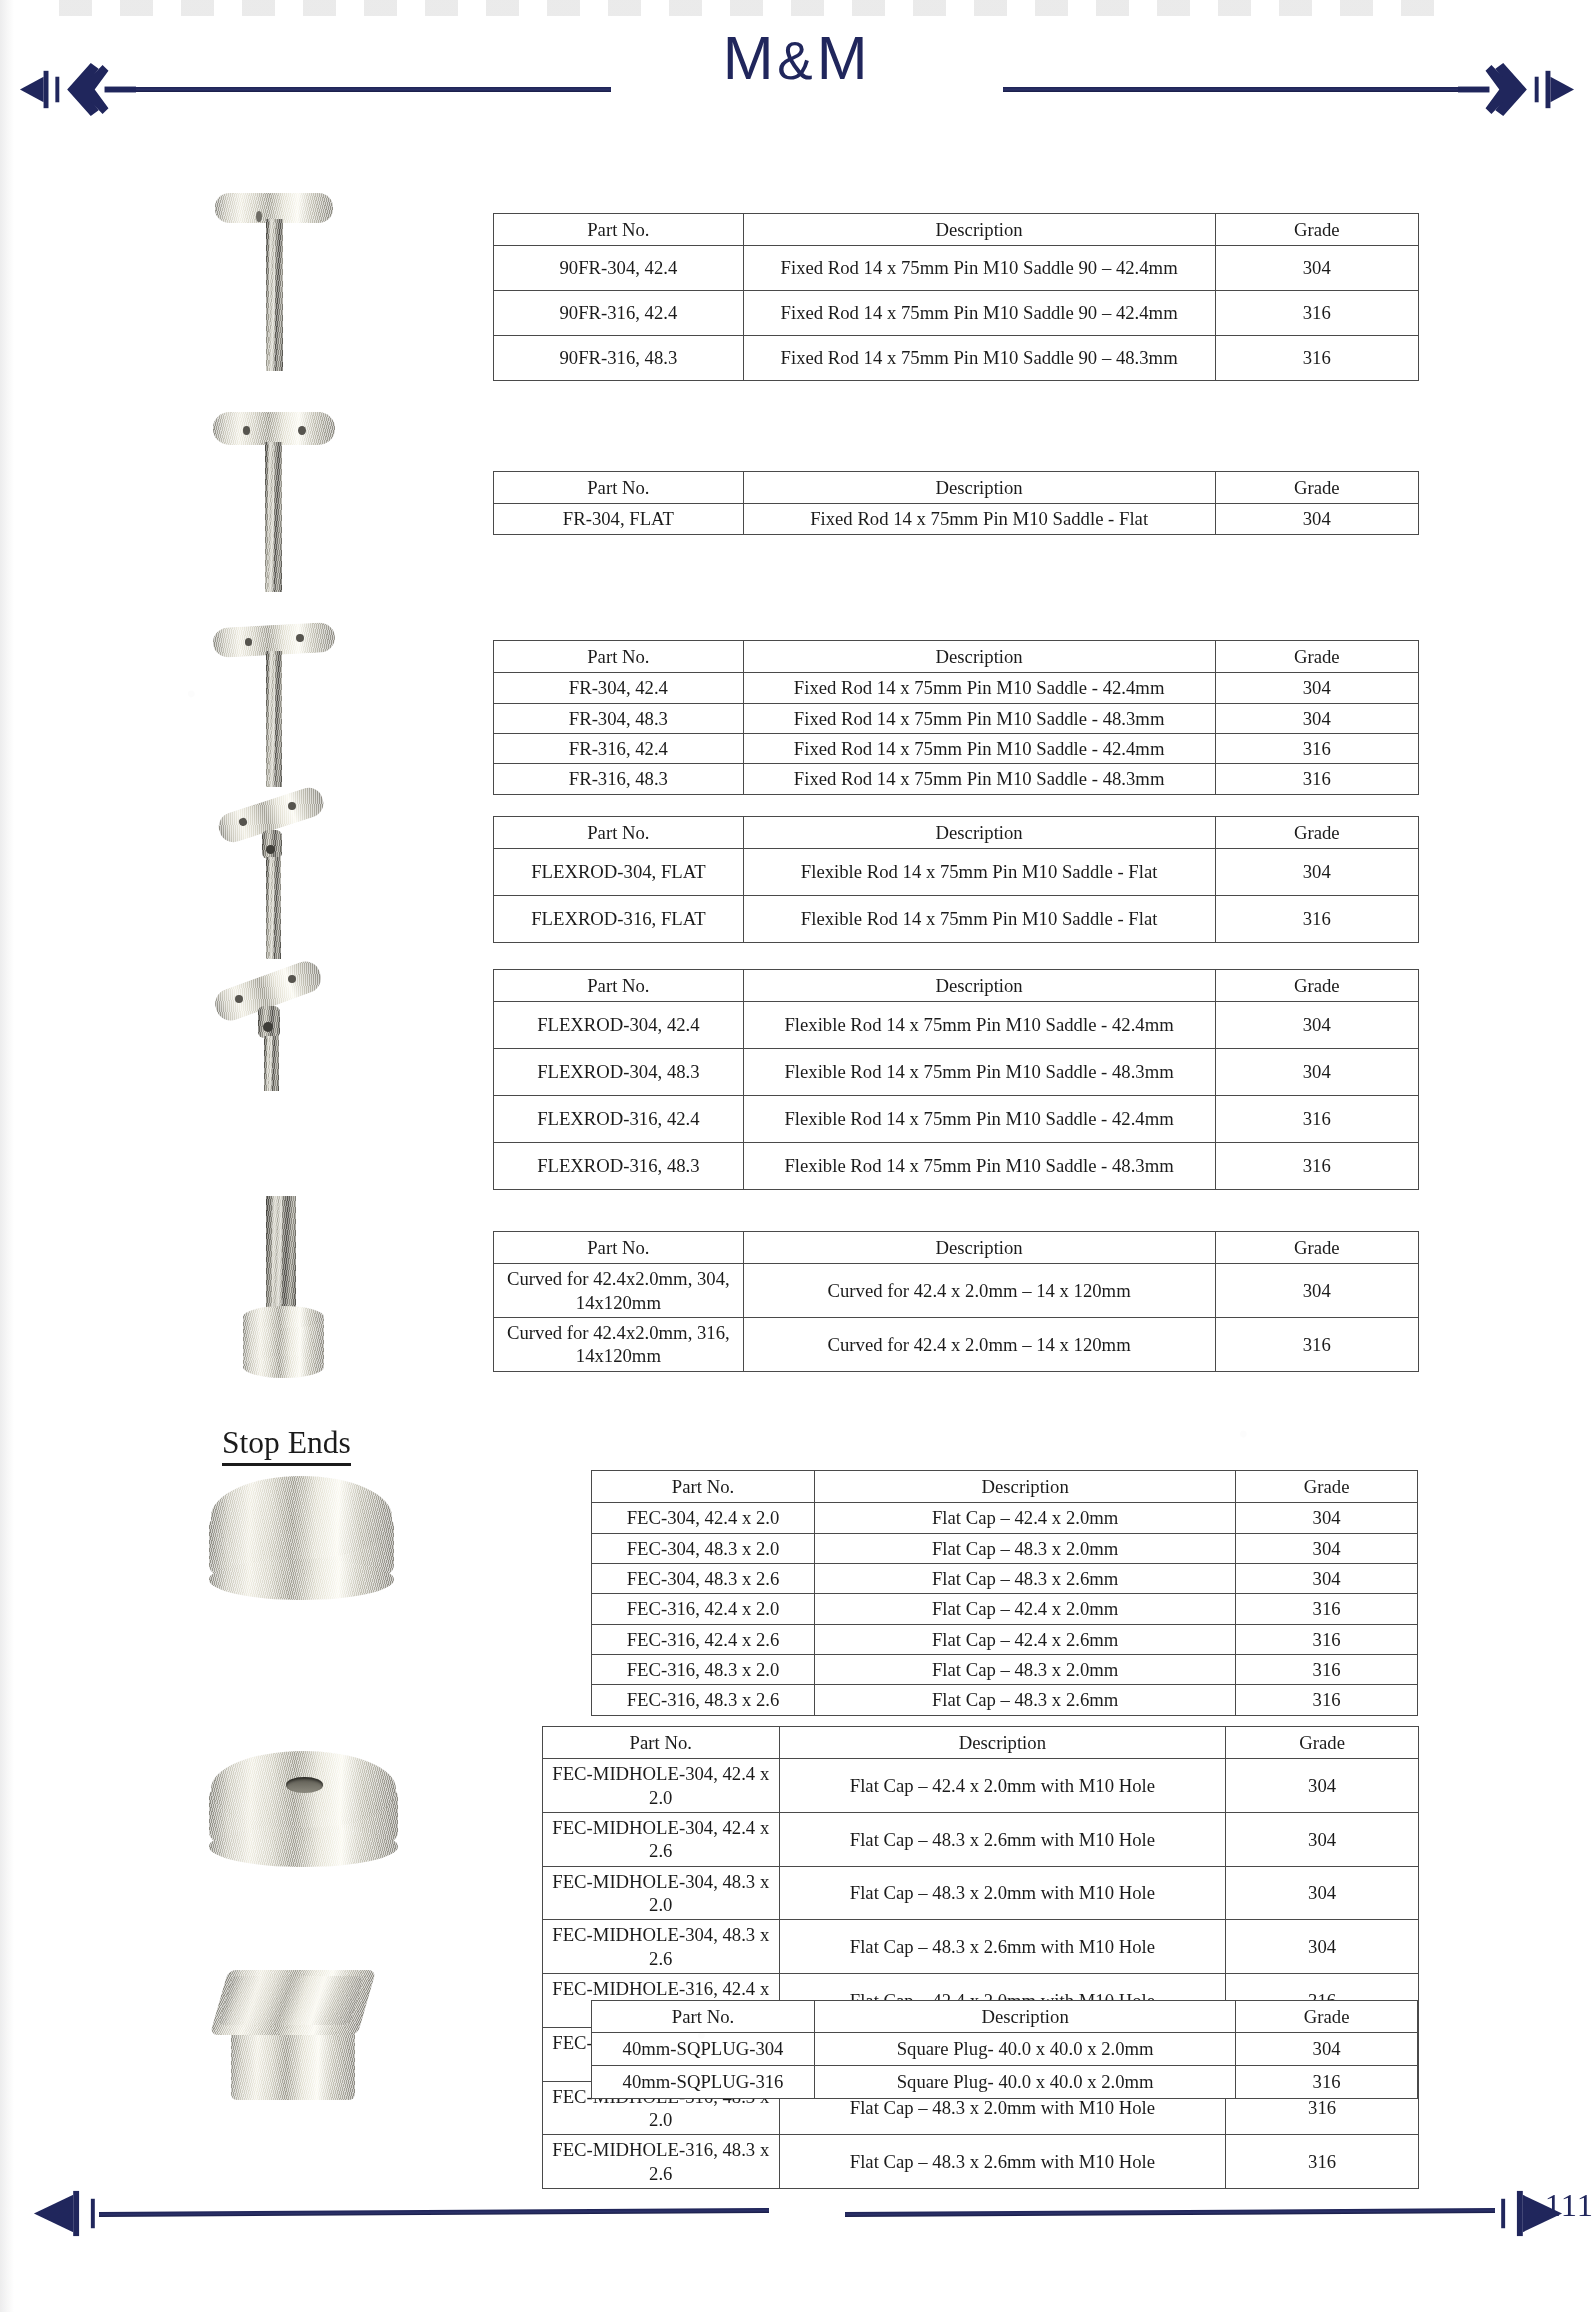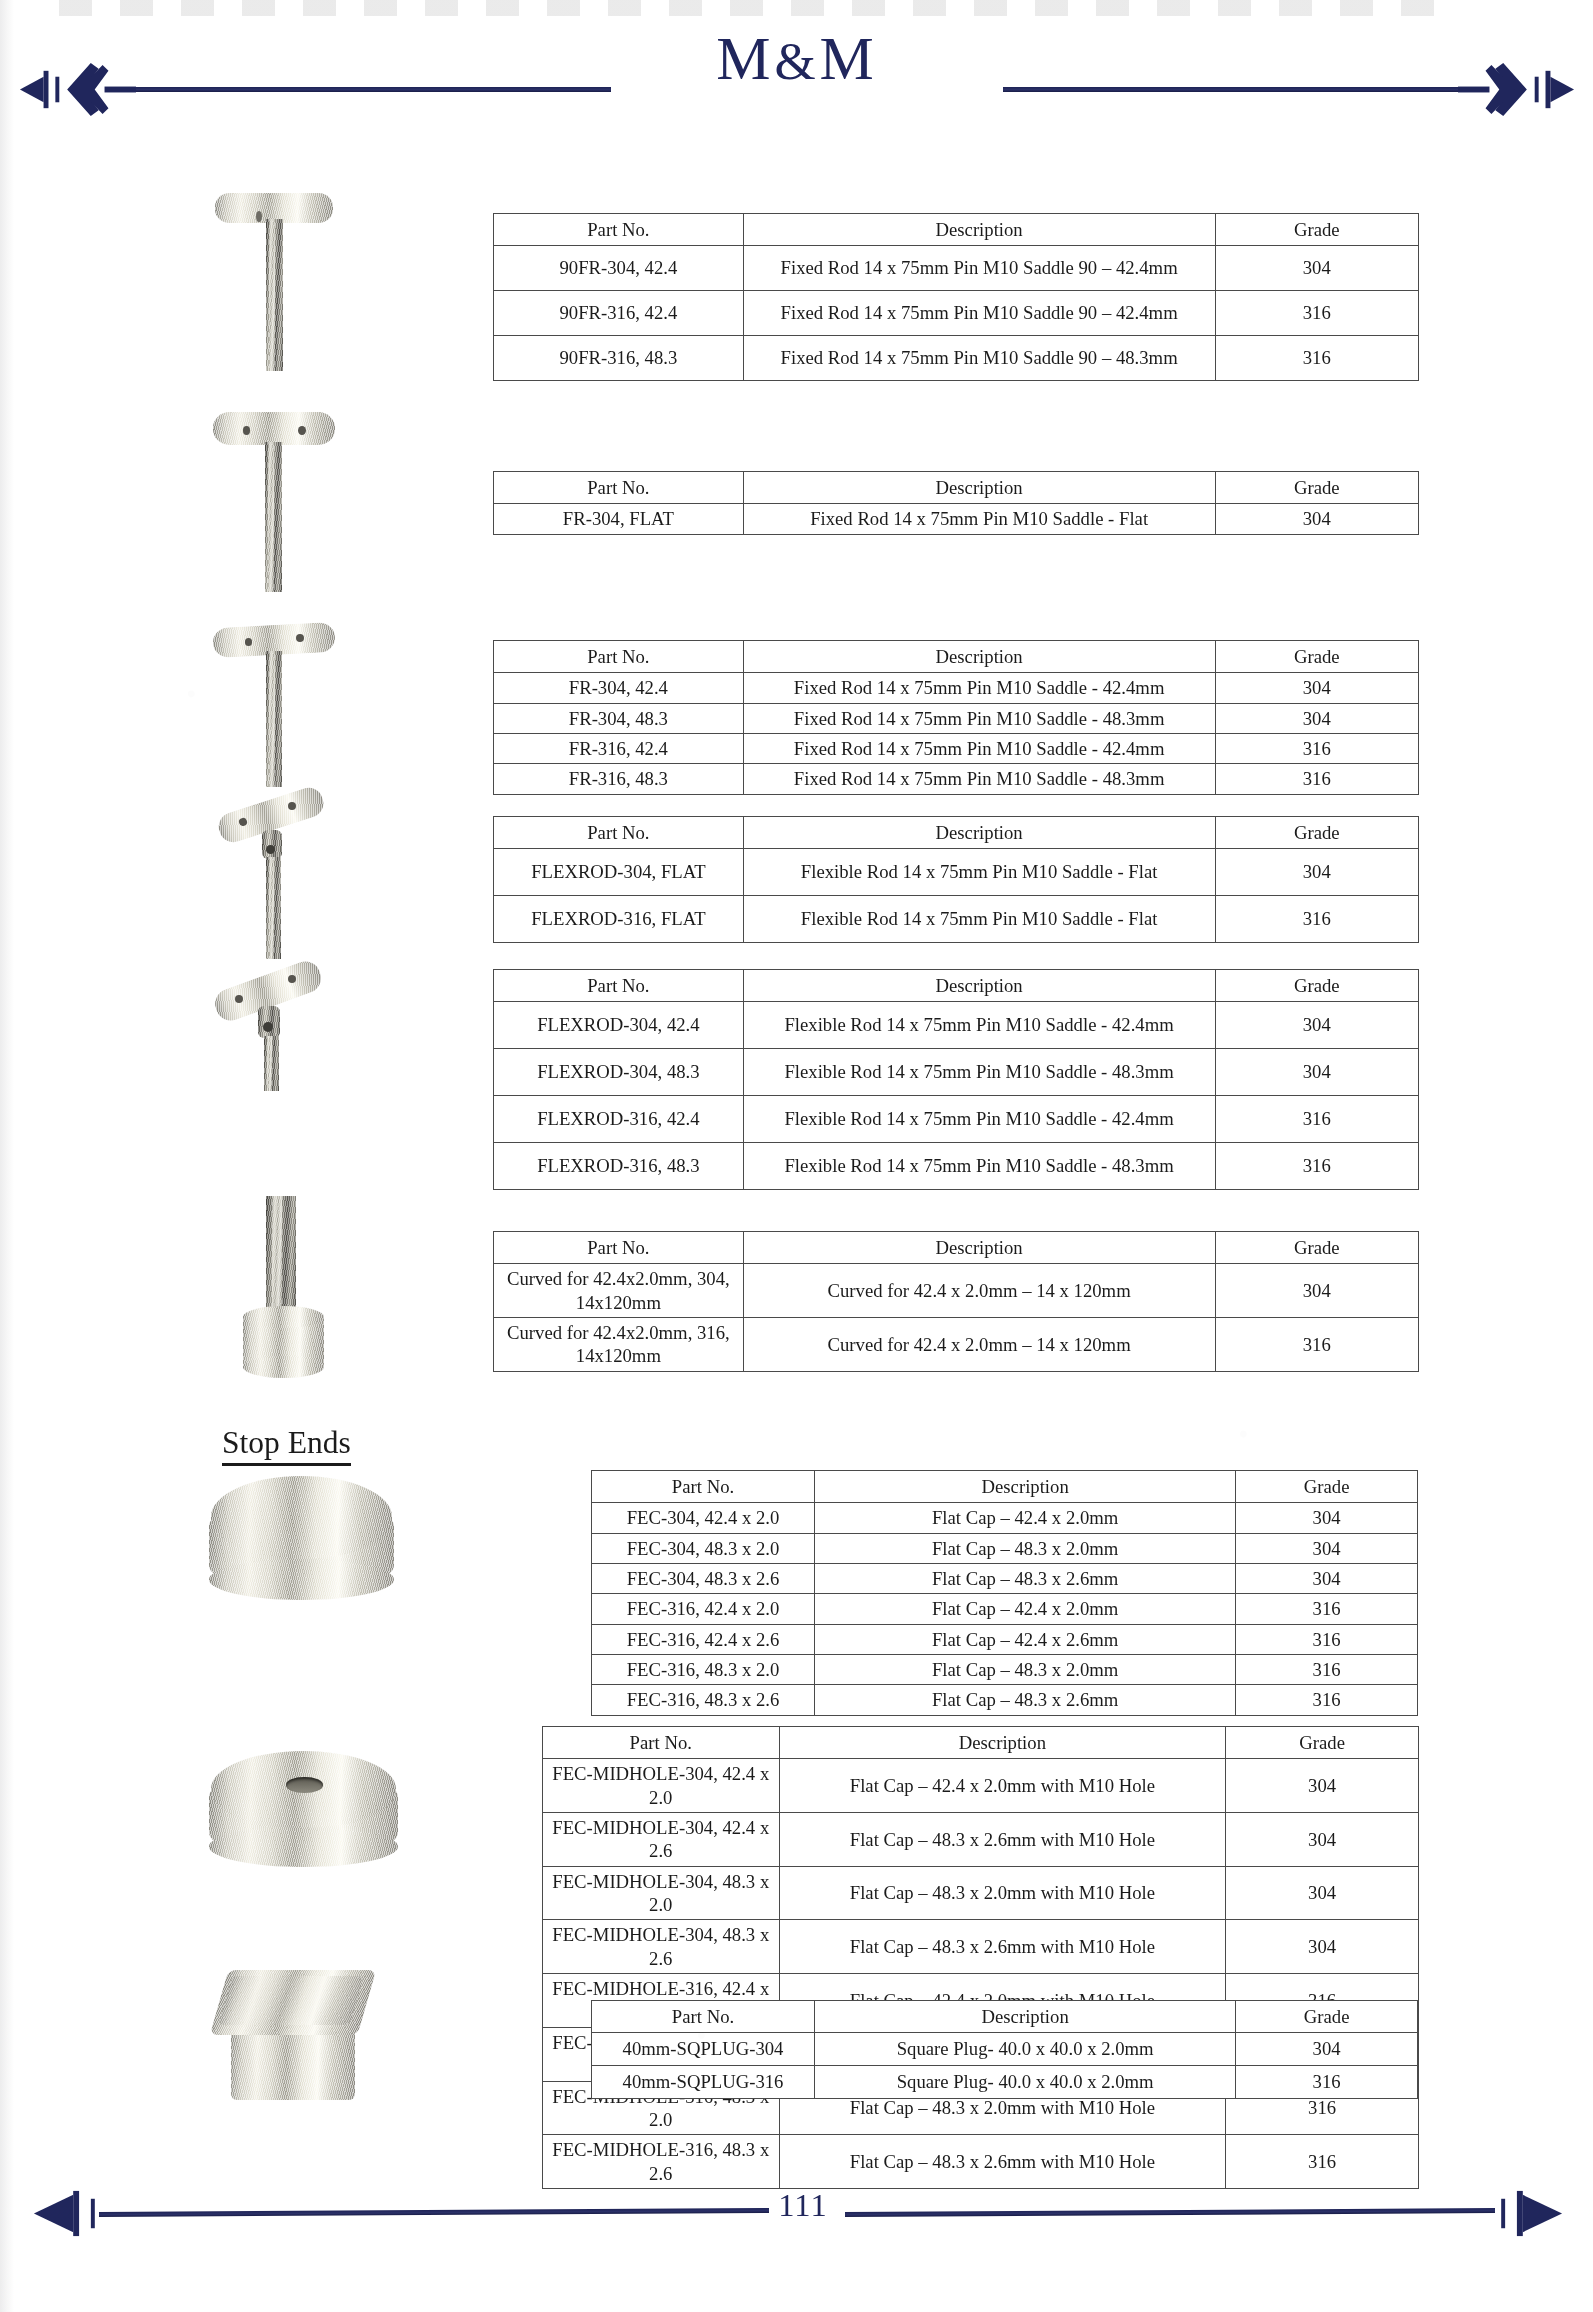--- a/index.html
+++ b/index.html
@@ -40,21 +40,21 @@
   
   .header {
     position: absolute; left: 0; top: 21.7px; width: 1594px; height: 89px;
   }
   .brand {
     position: absolute; left: 0; right: 0; top: 5.9px;
     text-align: center;
     font-size: 61px;
     letter-spacing: 3.9px;
     color: #20265c;
-    font-family: Liberation Serif, serif;
+    font-family: Liberation Sans, sans-serif;
     line-height: 1;
     z-index: 3;
   }
   .brand .amp { font-size: 53px; }
   .rule-left, .rule-right {
     position: absolute; top: 65px; height: 4.9px;
     background: linear-gradient(to bottom, #1e2356, #2b3168 55%, #171b45);
     z-index: 1;
   }
   .rule-left  { left: 128px; width: 483px; }
@@ -63,21 +63,21 @@
   .orn { position: absolute; top: 37px; height: 61px; width: 118px; z-index: 2; }
   .orn.left  { left: 17.7px; }
   .orn.right { right: 17.7px; }
 
   
   .footer {
     position: absolute; left: 0; bottom: 57px; width: 1594px; height: 79px;
   }
   .page-num {
     position: absolute; left: 12px; right: 0; top: 9.9px;
-    text-align: center; font-size: 32.5px; color: #20265c;
+    text-align: right; font-size: 32.5px; color: #20265c;
     letter-spacing: 1px; z-index: 3;
   }
   .frule-left, .frule-right {
     position: absolute; top: 32.5px; height: 4.9px;
     background: linear-gradient(to bottom, #1e2356, #2b3168 55%, #171b45);
     z-index: 1;
   }
   .frule-left  { left: 99px; width: 670px; transform: rotate(-0.35deg); }
   .frule-right { right: 99px; width: 650px; transform: rotate(-0.35deg); }
   .forn { position: absolute; top: 7.9px; height: 57px; width: 108px; z-index: 2; }

